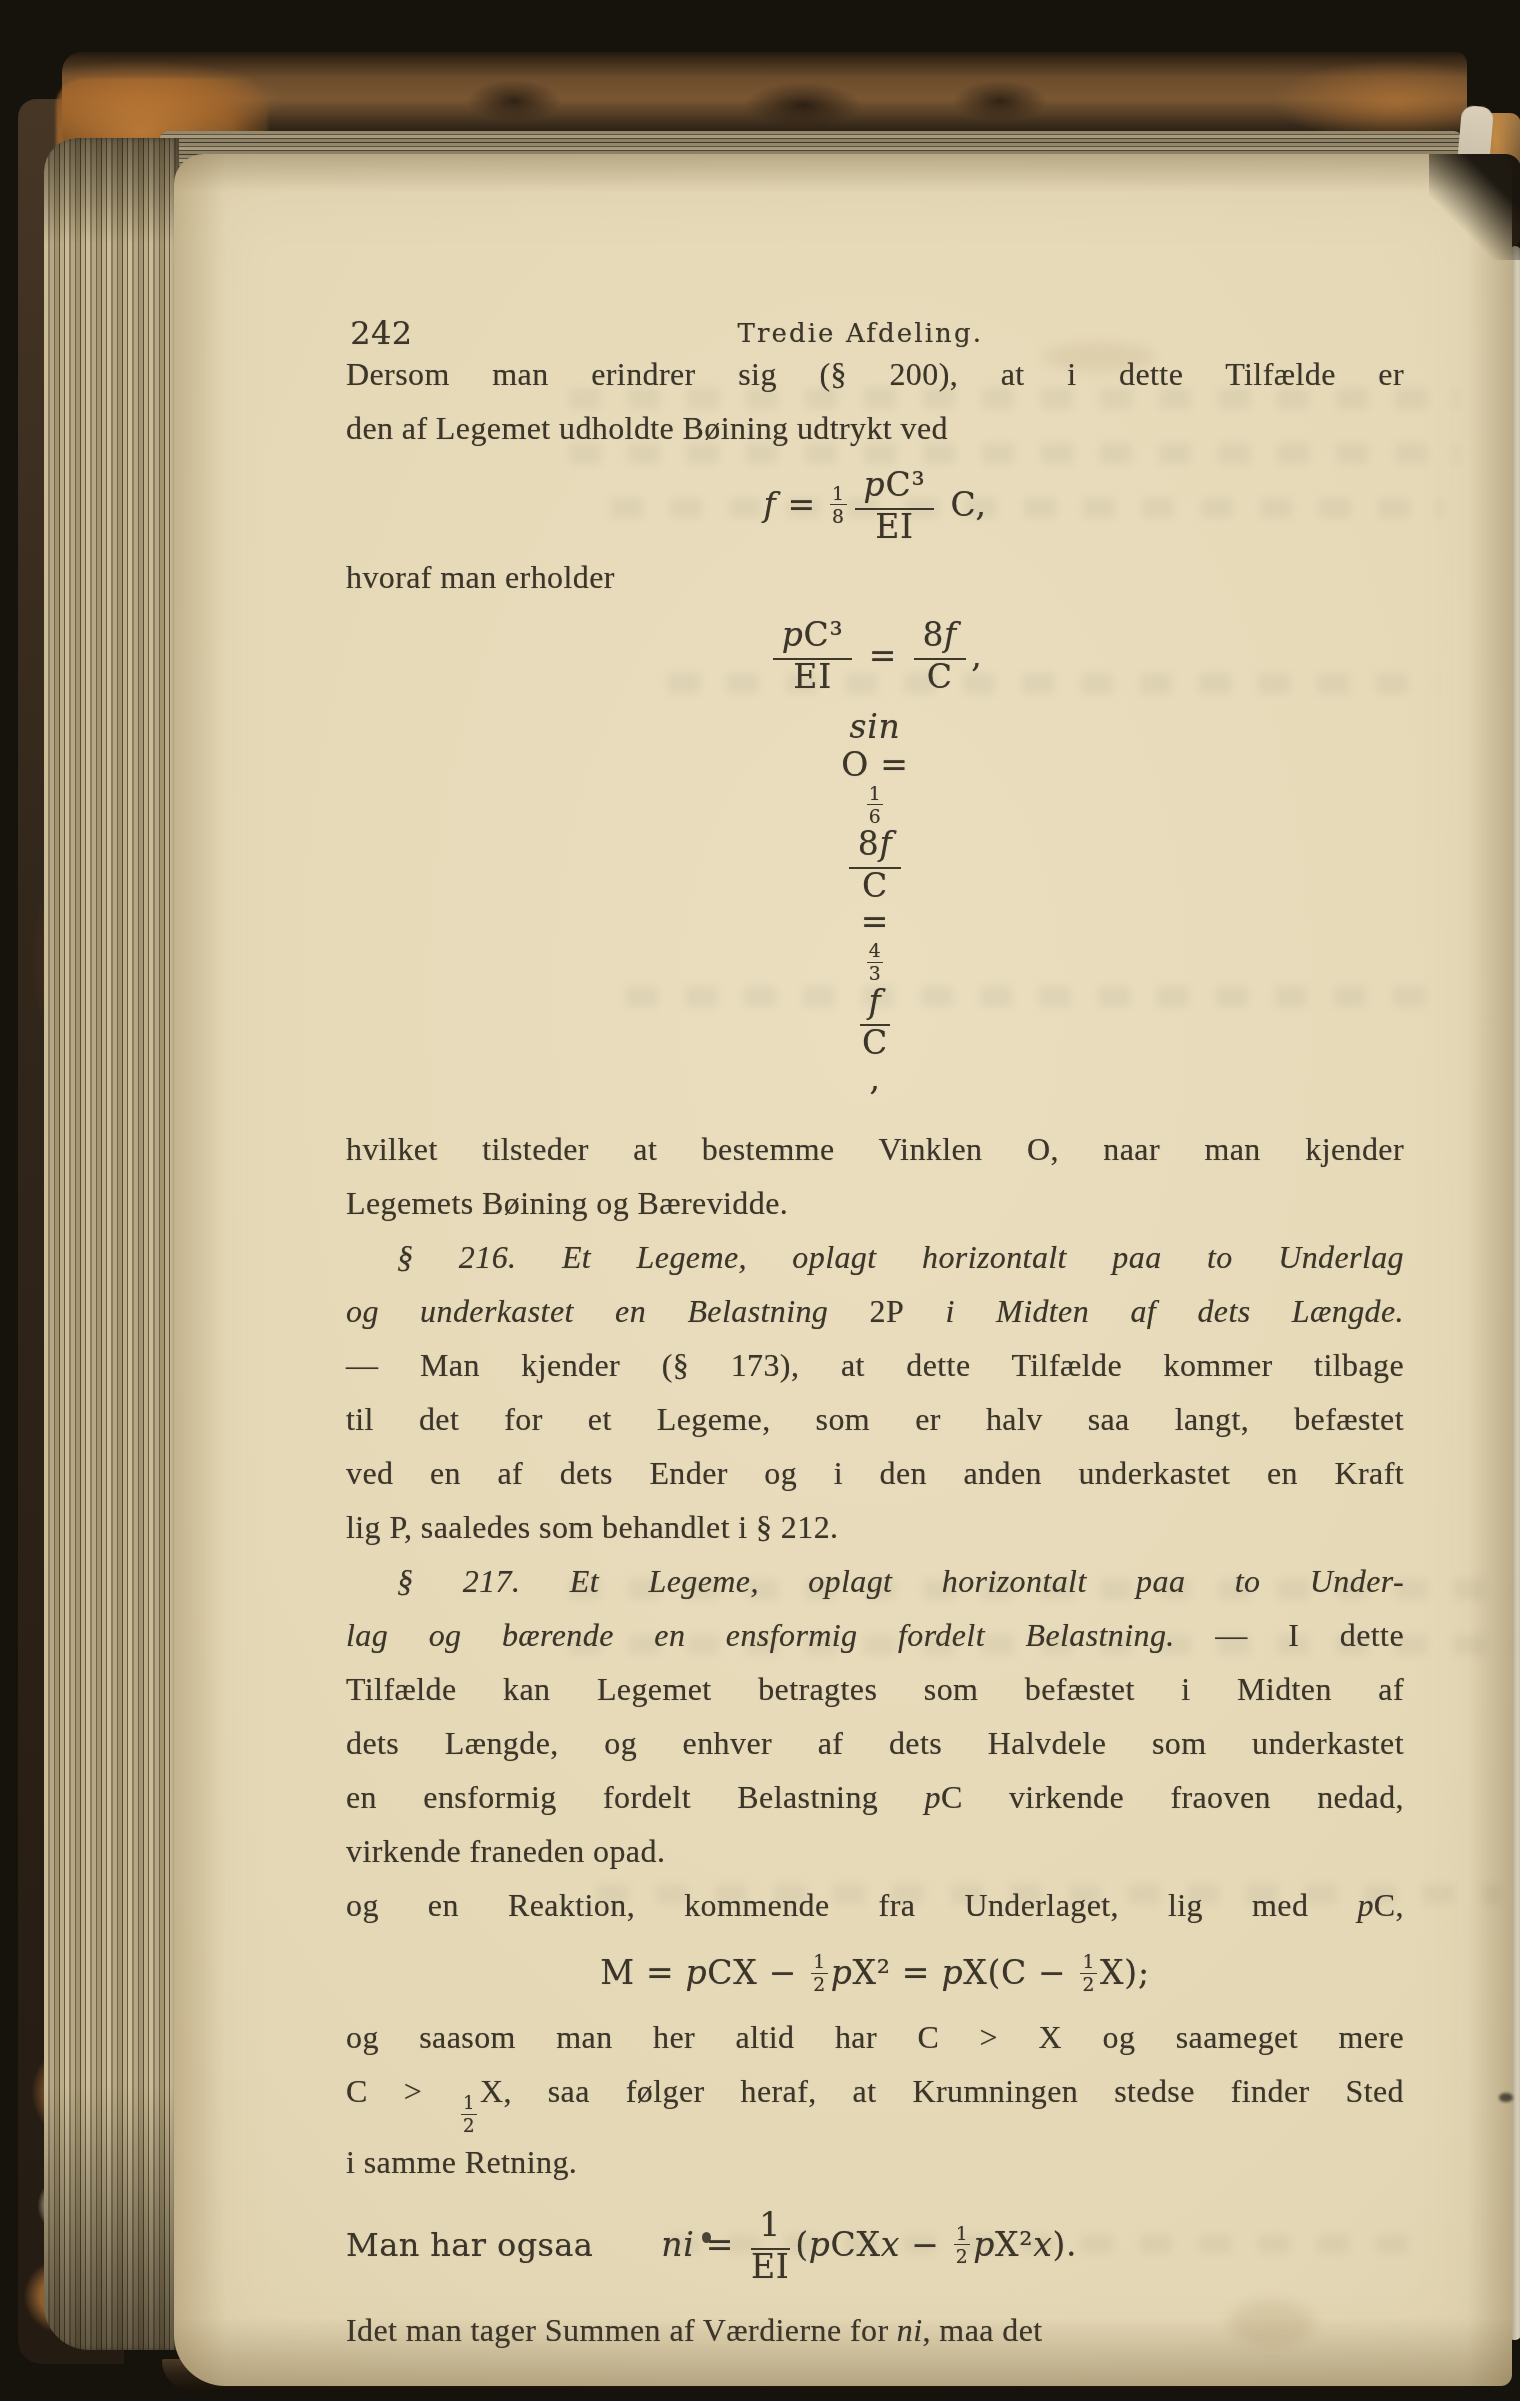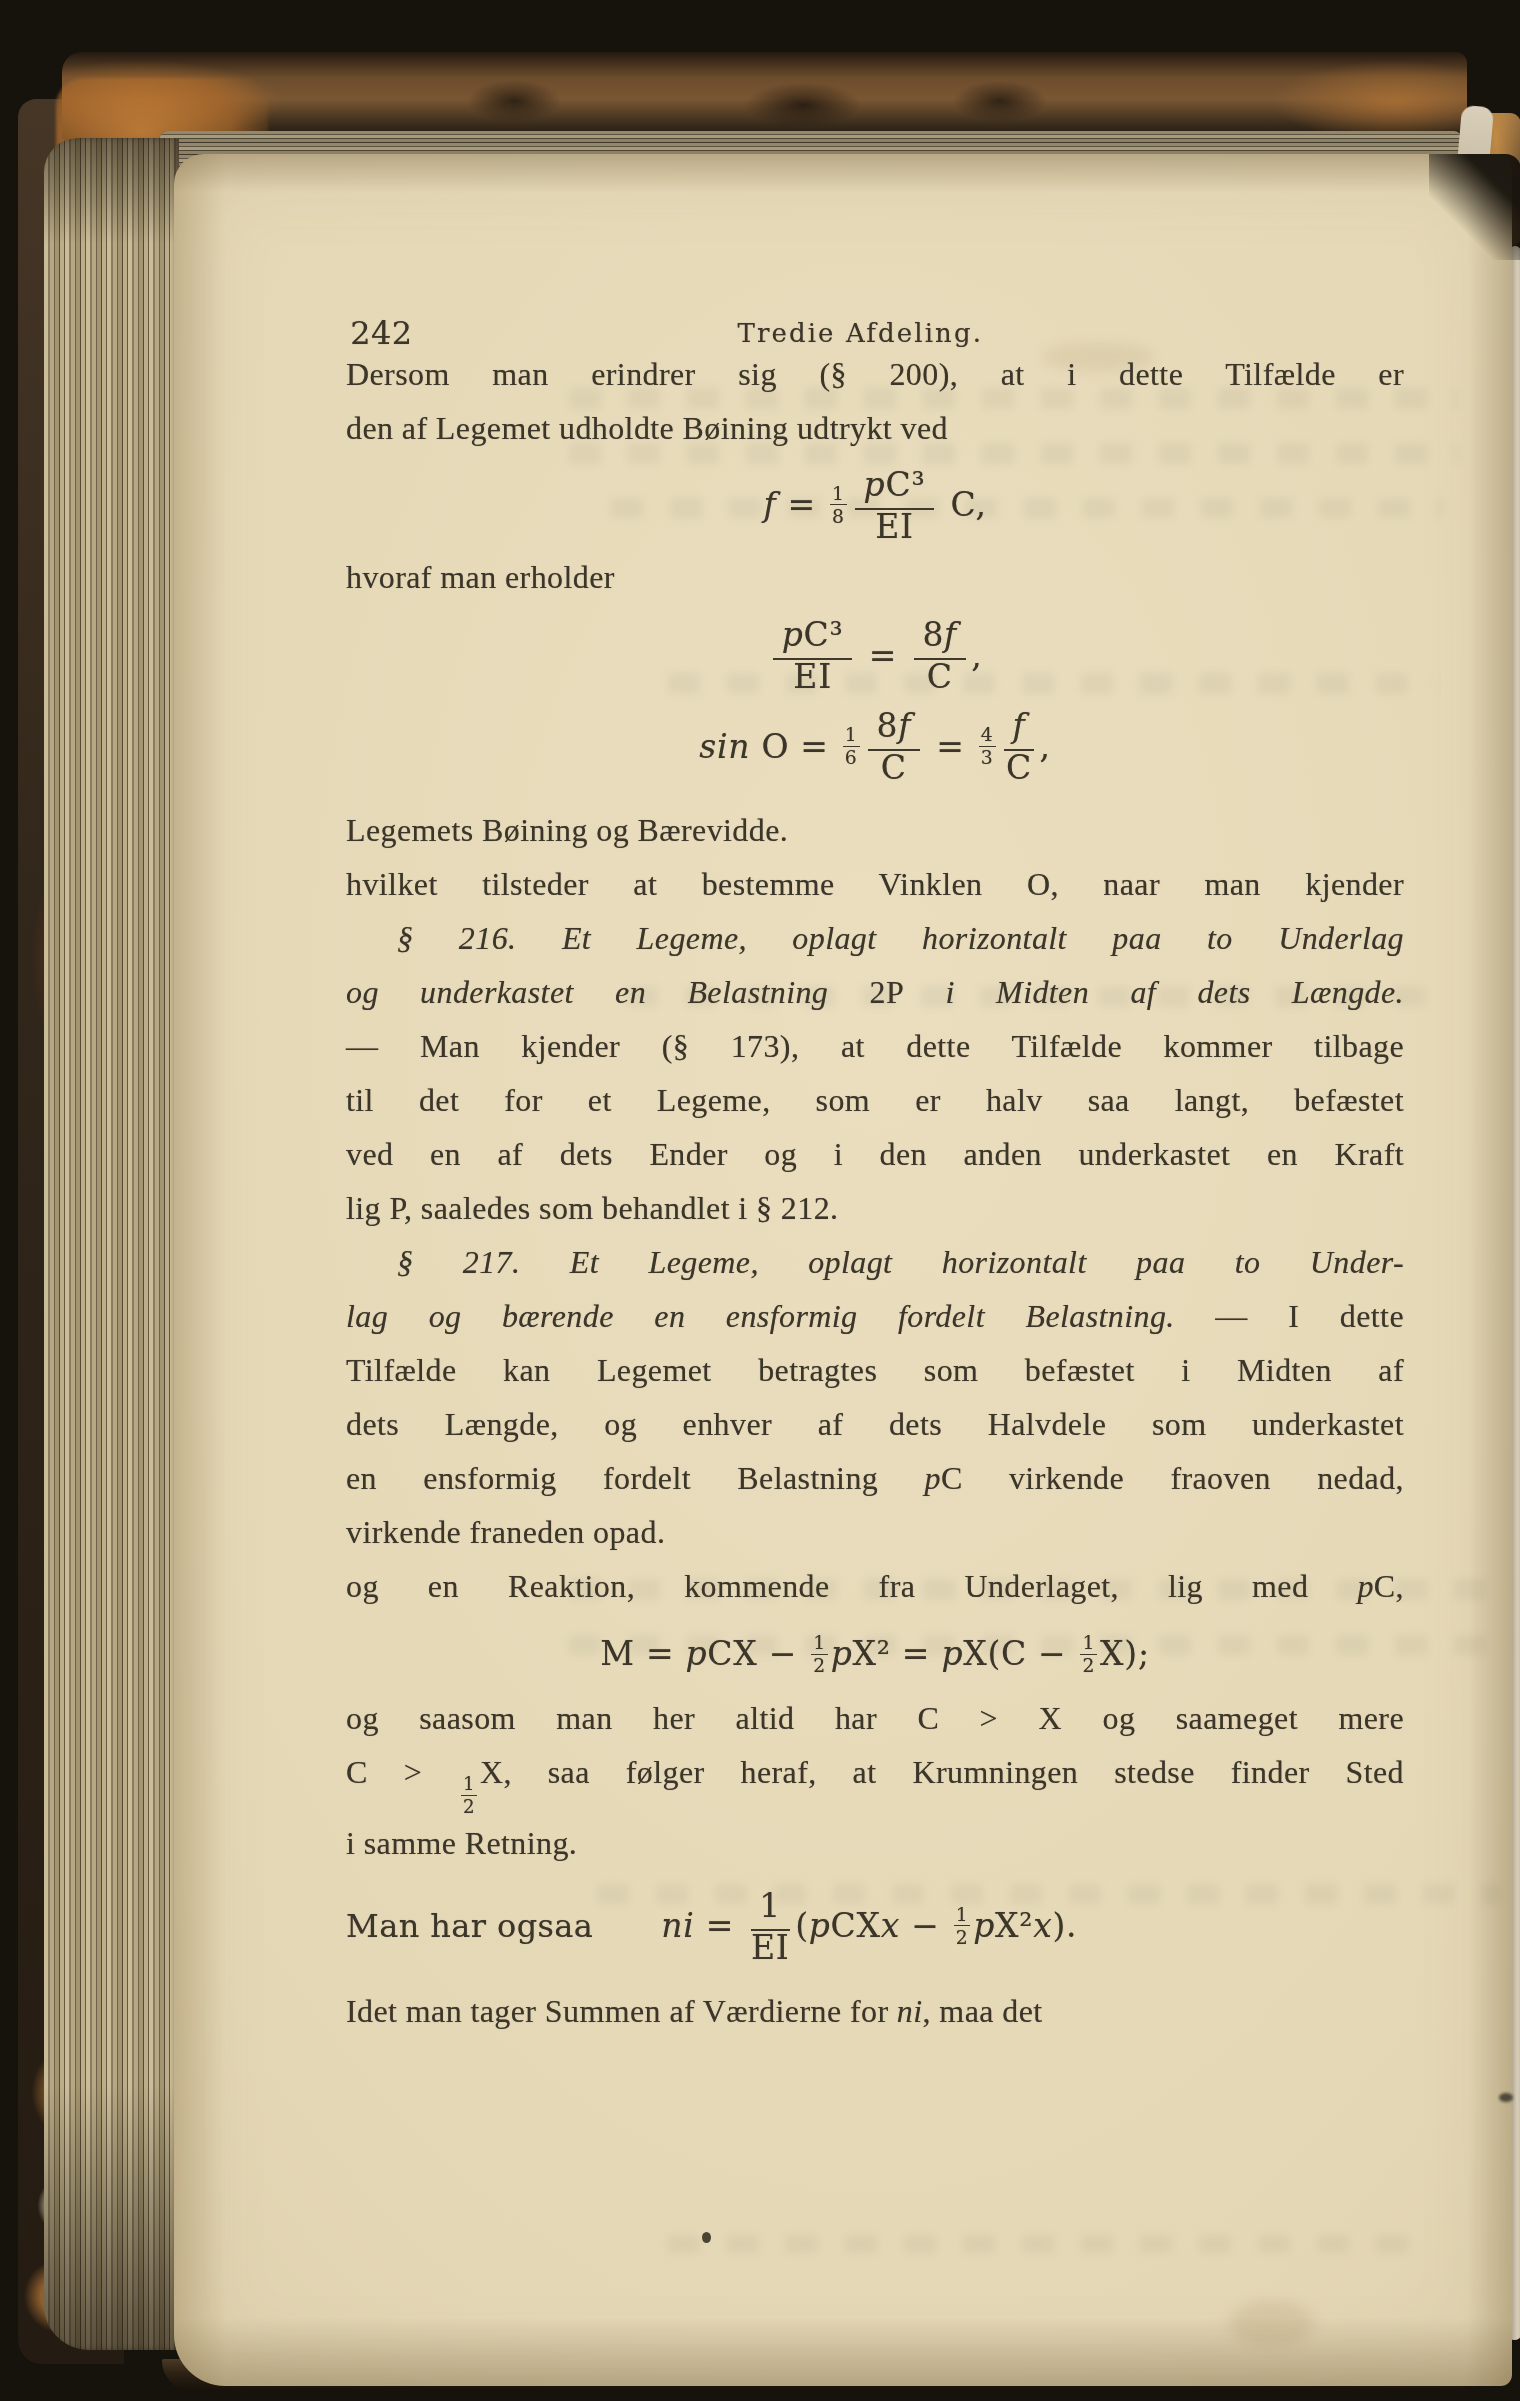--- a/index.html
+++ b/index.html
@@ -142,21 +142,21 @@
   .fx{display:flex;justify-content:center;align-items:center;font-size:33px;line-height:1.15;letter-spacing:0.7px;}
   .fx .rm,.fx .it{white-space:pre;}
   .fr{display:inline-flex;flex-direction:column;align-items:center;margin:0 5.6px;line-height:1.02;}
   .fr .num{padding:1.4px 8.5px 6.3px;border-bottom:2.5px solid #3e382d;display:inline-flex;align-items:baseline;}
   .fr .den{display:inline-flex;align-items:center;}
   .sf{display:inline-flex;flex-direction:column;align-items:center;font-size:57%;line-height:1.02;vertical-align:-0.42em;margin:0 2.8px;}
   .sf .sfn{border-bottom:1.8px solid #3e382d;padding:0 2.1px 1.4px;}
   .sf .sfd{padding-top:1.4px;}
   .m-f1{margin:11.3px 0 7px;}
   .m-f2{margin:12.7px 0 8.5px;}
-  .m-f3{margin:14px 0 18px;}
+  .m-f3{margin:14px 0 24px;flex-direction:column;}
   .m-f4{margin:20px 0 15.5px;}
   .ogsaa{display:flex;align-items:center;margin:17px 0 11.3px;}
   .ogsaa .lead{flex:0 0 auto;}
   .ogsaa .fx{justify-content:flex-start;margin-left:68px;}
   .m-idet{margin-top:20px;}
 </style>
 </head>
 <body>
 
 <div class="scene">
@@ -270,22 +270,22 @@
               <span class="it">f</span>
             </span>
             <span class="den">
               <span class="rm">C</span>
             </span>
           </span>
           <span class="rm">,</span>
         </div>
 
       <div class="para">
+        <div class="tl"><span class="rm">hvilket tilsteder at bestemme Vinklen O, naar man kjender</span></div>
         <div class="tl end"><span class="rm">Legemets Bøining og Bærevidde.</span></div>
-        <div class="tl"><span class="rm">hvilket tilsteder at bestemme Vinklen O, naar man kjender</span></div>
       </div>
 
       <div class="para">
         <div class="tl ind"><span class="it">§ 216. Et Legeme, oplagt horizontalt paa to Underlag</span></div>
         <div class="tl"><span class="it">og underkastet en Belastning </span><span class="rm">2P</span><span class="it"> i Midten af dets Længde.</span></div>
         <div class="tl"><span class="rm">— Man kjender (§ 173), at dette Tilfælde kommer tilbage</span></div>
         <div class="tl"><span class="rm">til det for et Legeme, som er halv saa langt, befæstet</span></div>
         <div class="tl"><span class="rm">ved en af dets Ender og i den anden underkastet en Kraft</span></div>
         <div class="tl end"><span class="rm">lig P, saaledes som behandlet i § 212.</span></div>
       </div>

